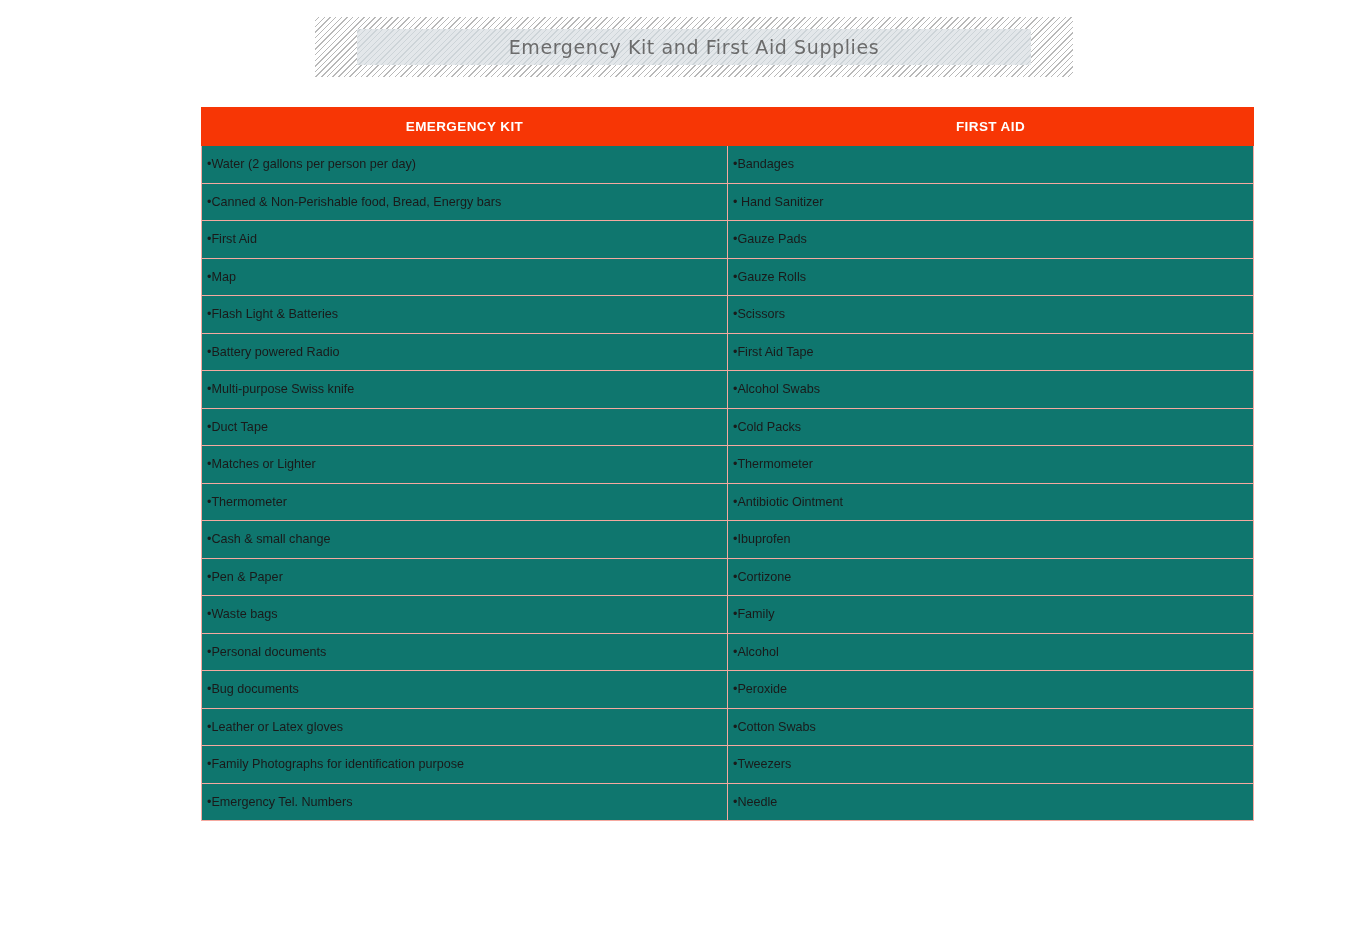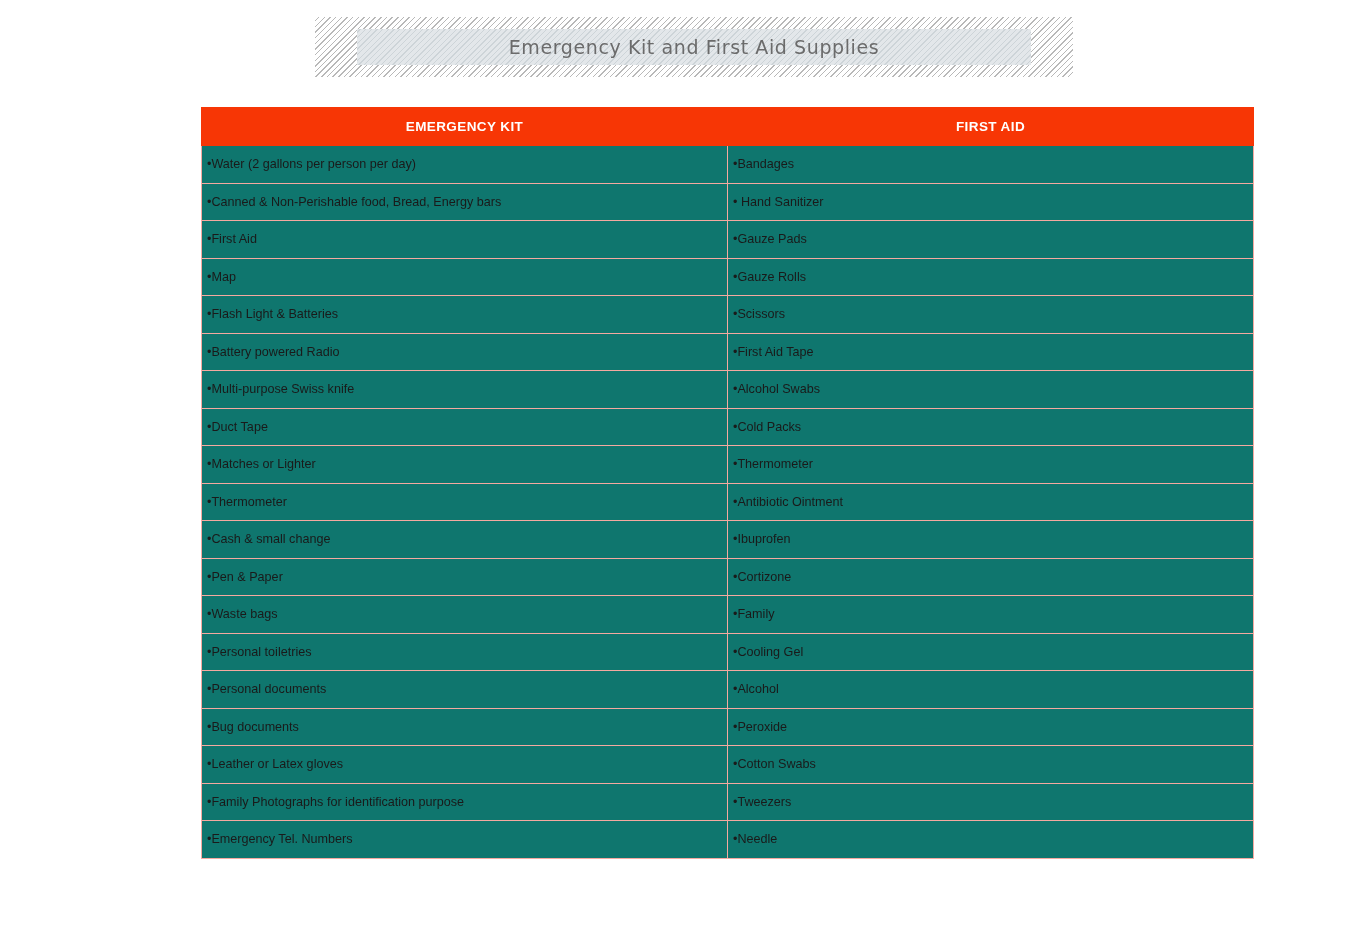--- a/index.html
+++ b/index.html
@@ -165,24 +165,20 @@
         </tr>
         <tr>
           <td>•Pen &amp; Paper</td>
           <td>•Cortizone</td>
         </tr>
         <tr>
           <td>•Waste bags</td>
           <td>•Family</td>
         </tr>
         <tr>
-          <td>•Personal toiletries</td>
-          <td>•Cooling Gel</td>
-        </tr>
-        <tr>
           <td>•Personal documents</td>
           <td>•Alcohol</td>
         </tr>
         <tr>
           <td>•Bug documents</td>
           <td>•Peroxide</td>
         </tr>
         <tr>
           <td>•Leather or Latex gloves</td>
           <td>•Cotton Swabs</td>

